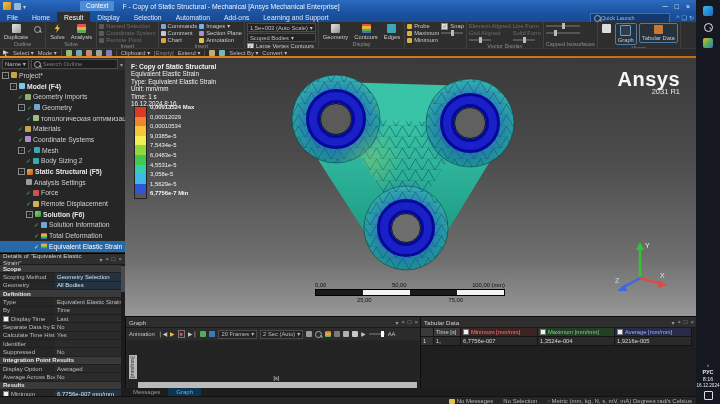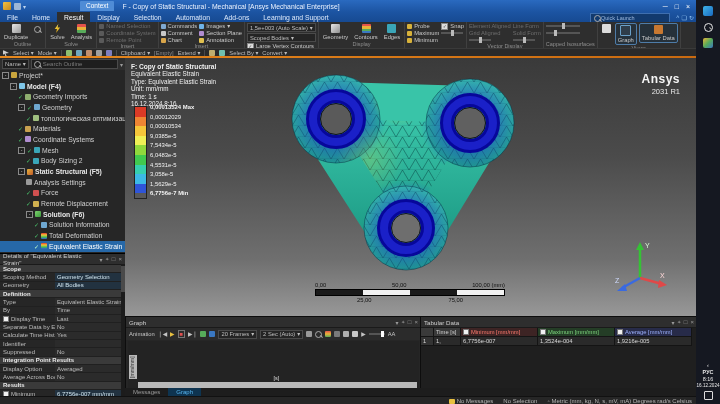--- a/index.html
+++ b/index.html
@@ -83,21 +83,21 @@
             background:linear-gradient(180deg,#3a3a3a 0%,#4b4b4b 38%,#6f6f6f 78%,#989898 100%);overflow:hidden;}
   .vann{left:6px;top:5px;font-size:6.3px;color:#f0f0f0;line-height:7.4px;}
   .vann .b{font-weight:bold;font-size:6.6px;}
   .legend{left:9px;top:48px;display:flex;}
   .lbars{display:flex;flex-direction:column;border:1px solid #222;}
   .lbars i{width:11px;height:9.6px;display:block;}
   .lvals{display:flex;flex-direction:column;margin-left:3px;margin-top:-3px;font-size:5.9px;color:#f2f2f2;}
   .lvals span{height:9.6px;line-height:9.6px;white-space:nowrap;}
   .lvals span:first-child,.lvals span:last-child{font-weight:bold;}
   .anslogo{right:16px;top:14px;text-align:right;color:#f5f5f5;}
-  .anslogo .b{font-size:12px;font-weight:bold;letter-spacing:.5px;line-height:15px;}
+  .anslogo .b{font-size:20px;font-weight:bold;letter-spacing:.5px;line-height:15px;}
   .anslogo .v{font-size:7.5px;color:#e8e8e8;}
   .ruler{left:190px;top:224px;width:190px;font-size:5.8px;color:#111;}
   .rbar{display:flex;height:5px;border:1px solid #000;margin:1px 0;}
   .rbar i{flex:1;}
   .rlabels{display:flex;justify-content:space-between;}
   .rlabels2{display:flex;justify-content:space-between;padding:0 42px;}
   .triad{right:28px;bottom:22px;}
   
   .graph{left:125px;top:316px;width:295px;height:72px;background:#262626;border:1px solid #0d0d0d;}
   .gtools{height:12px;display:flex;align-items:center;gap:3px;padding:0 3px;font-size:5.8px;

